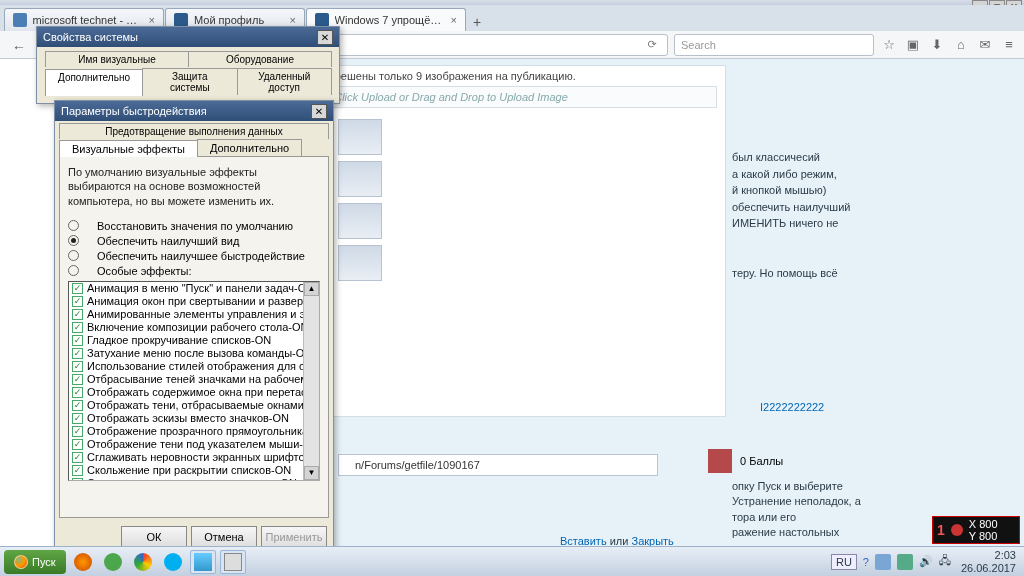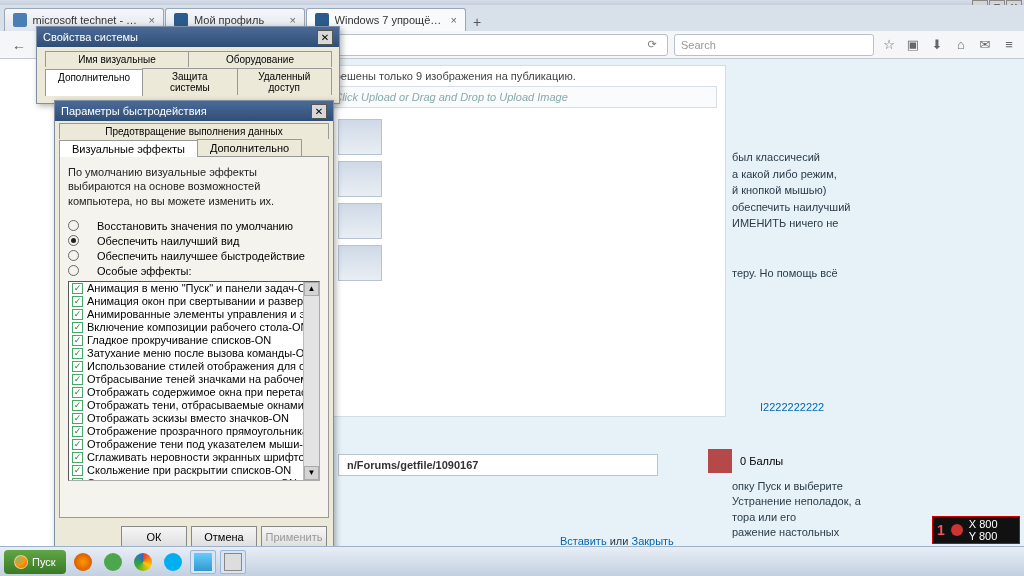--- a/index.html
+++ b/index.html
@@ -27,21 +27,21 @@
 .forum-bg { position: absolute; left: 160px; top: 0; right: 0; bottom: 0; background: #e6f1f8; }
 .forum-card { position: absolute; left: 176px; top: 6px; width: 550px; background: #fff; border: 1px solid #d2dde5; }
 .upload-hint { color: #444; padding: 4px 8px; }
 .upload-drop { border: 1px solid #d7dee6; background: #f9fbfd; color: #8aa; font-style: italic; text-align: center; padding: 4px; margin: 0 8px 8px 8px; }
 .thumbs { position: absolute; left: 338px; top: 60px; width: 50px; }
 .thumb-img { width: 44px; height: 36px; background: linear-gradient(#cfd9e6,#e9eef4); border: 1px solid #b7c3d2; margin-bottom: 6px; }
 .side-text { position: absolute; left: 732px; top: 90px; width: 130px; color: #2a3b47; line-height: 1.5; }
 .side-text .frag { display:block; }
 .badge-row { position: absolute; left: 708px; top: 390px; display: flex; align-items: center; gap: 8px; }
 .badge-ico { width: 24px; height: 24px; background: #b54848; }
-.url-input { position: absolute; left: 338px; top: 395px; width: 320px; height: 22px; border: 1px solid #b9c4d1; background: #fff; padding: 0 8px; display: flex; align-items: center; color: #333; font-weight: bold; }
+.url-input { position: absolute; left: 338px; top: 395px; width: 320px; height: 22px; border: 1px solid #b9c4d1; background: #fff; padding: 0 16px; display: flex; align-items: center; color: #333; }
 .action-row { position: absolute; left: 560px; top: 476px; color: #2a3b47; }
 .action-row .link { color: #0066b3; cursor: pointer; }
 .help-text { position: absolute; left: 732px; top: 420px; width: 160px; color: #2a3b47; line-height: 1.4; }
 .help-text .frag { display:block; }
 
 
 .dlg { position: absolute; background: #ece9d8; border: 1px solid #7e8fa6; box-shadow: 2px 2px 6px rgba(0,0,0,0.3); }
 .dlg-title { height: 20px; background: linear-gradient(#4b6b97,#2f4e77); color: #fff; display: flex; align-items: center; padding: 0 6px; font-size: 11px; }
 .dlg-close { margin-left: auto; width: 16px; height: 15px; background: #d8d8d8; border: 1px solid #555; color: #000; display: flex; align-items: center; justify-content: center; font-family: Arial; font-size: 10px; cursor: pointer; }
 .dlg-body { padding: 4px 8px 8px 8px; }
@@ -342,13 +342,25 @@
     </div>
   <div class="ql-icon">
       <div class="ql-svg" style="background:#00aff0;border-radius:50%"></div>
     </div>
   <div class="ql-icon active">
       <div class="ql-svg" style="background:linear-gradient(#6cf,#39c)"></div>
     </div>
   <div class="ql-icon active">
       <div class="ql-svg" style="background:#ddd;border:1px solid #888"></div>
     </div>
+  <div class="tray">
+    <span class="lang">RU</span>
+    <span style="color:#36c">?</span>
+    <span class="tico"></span>
+    <span class="tico" style="background:#5a8"></span>
+    <span>🔊</span>
+    <span>🖧</span>
+    <div class="clock">
+      <div>2:03</div>
+      <div>26.06.2017</div>
+    </div>
+  </div>
 </div>
 
 </body></html>

